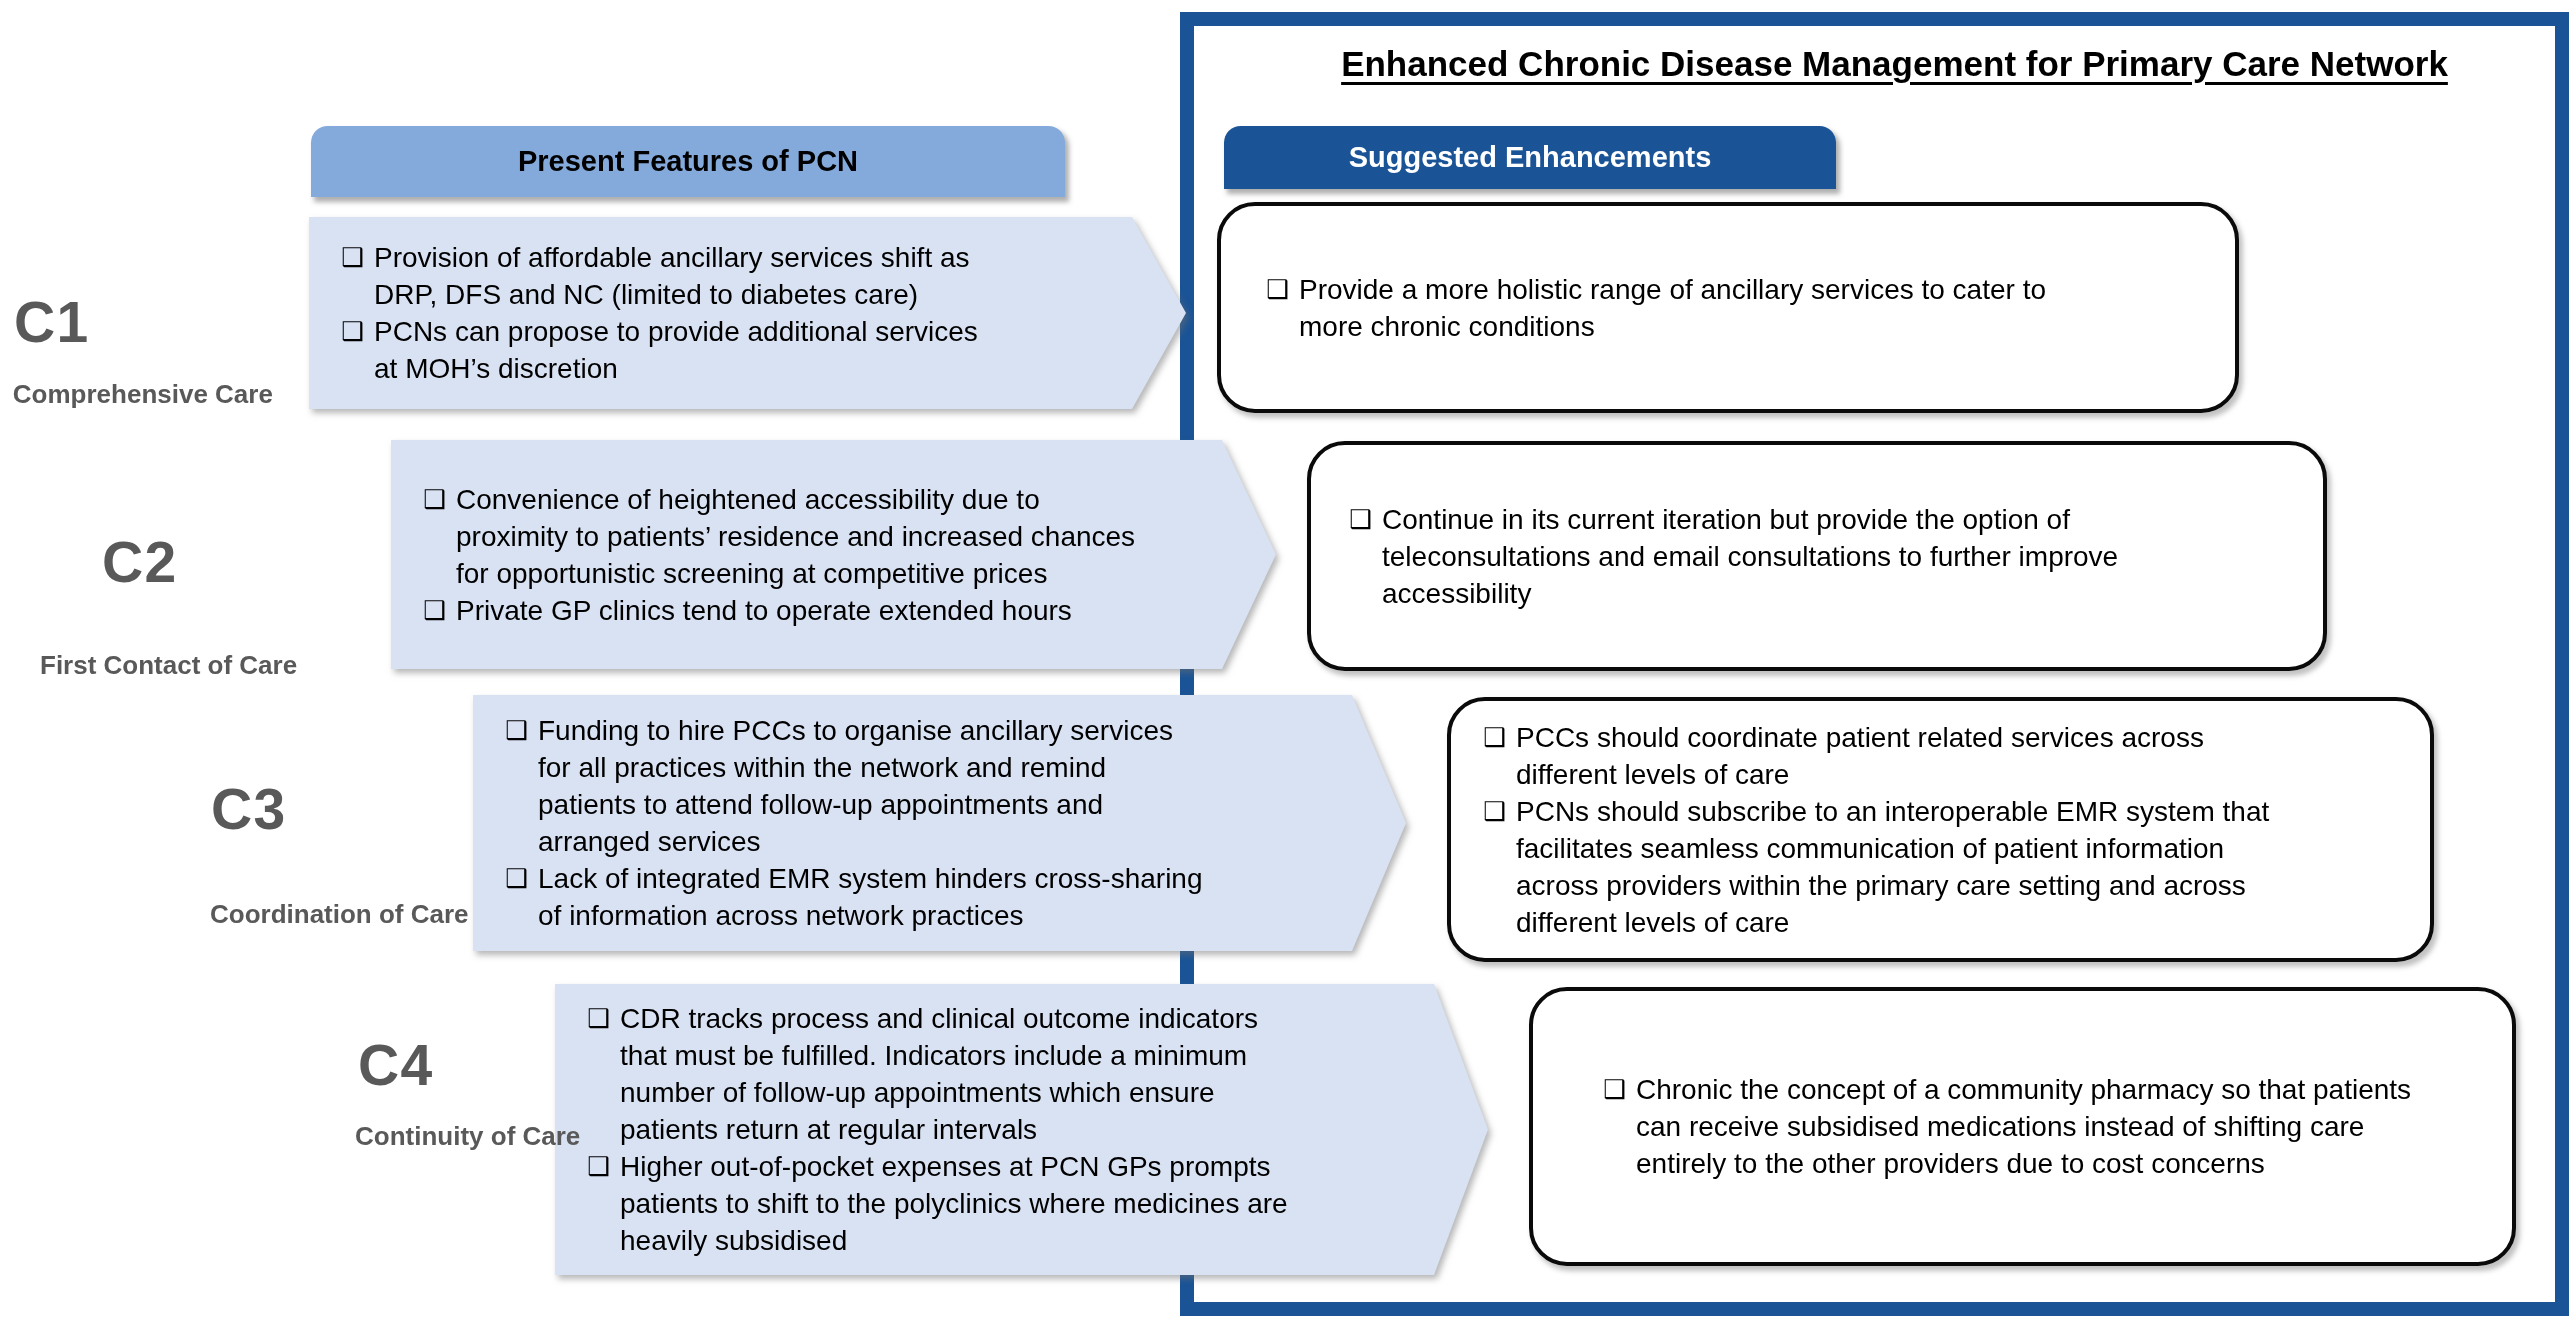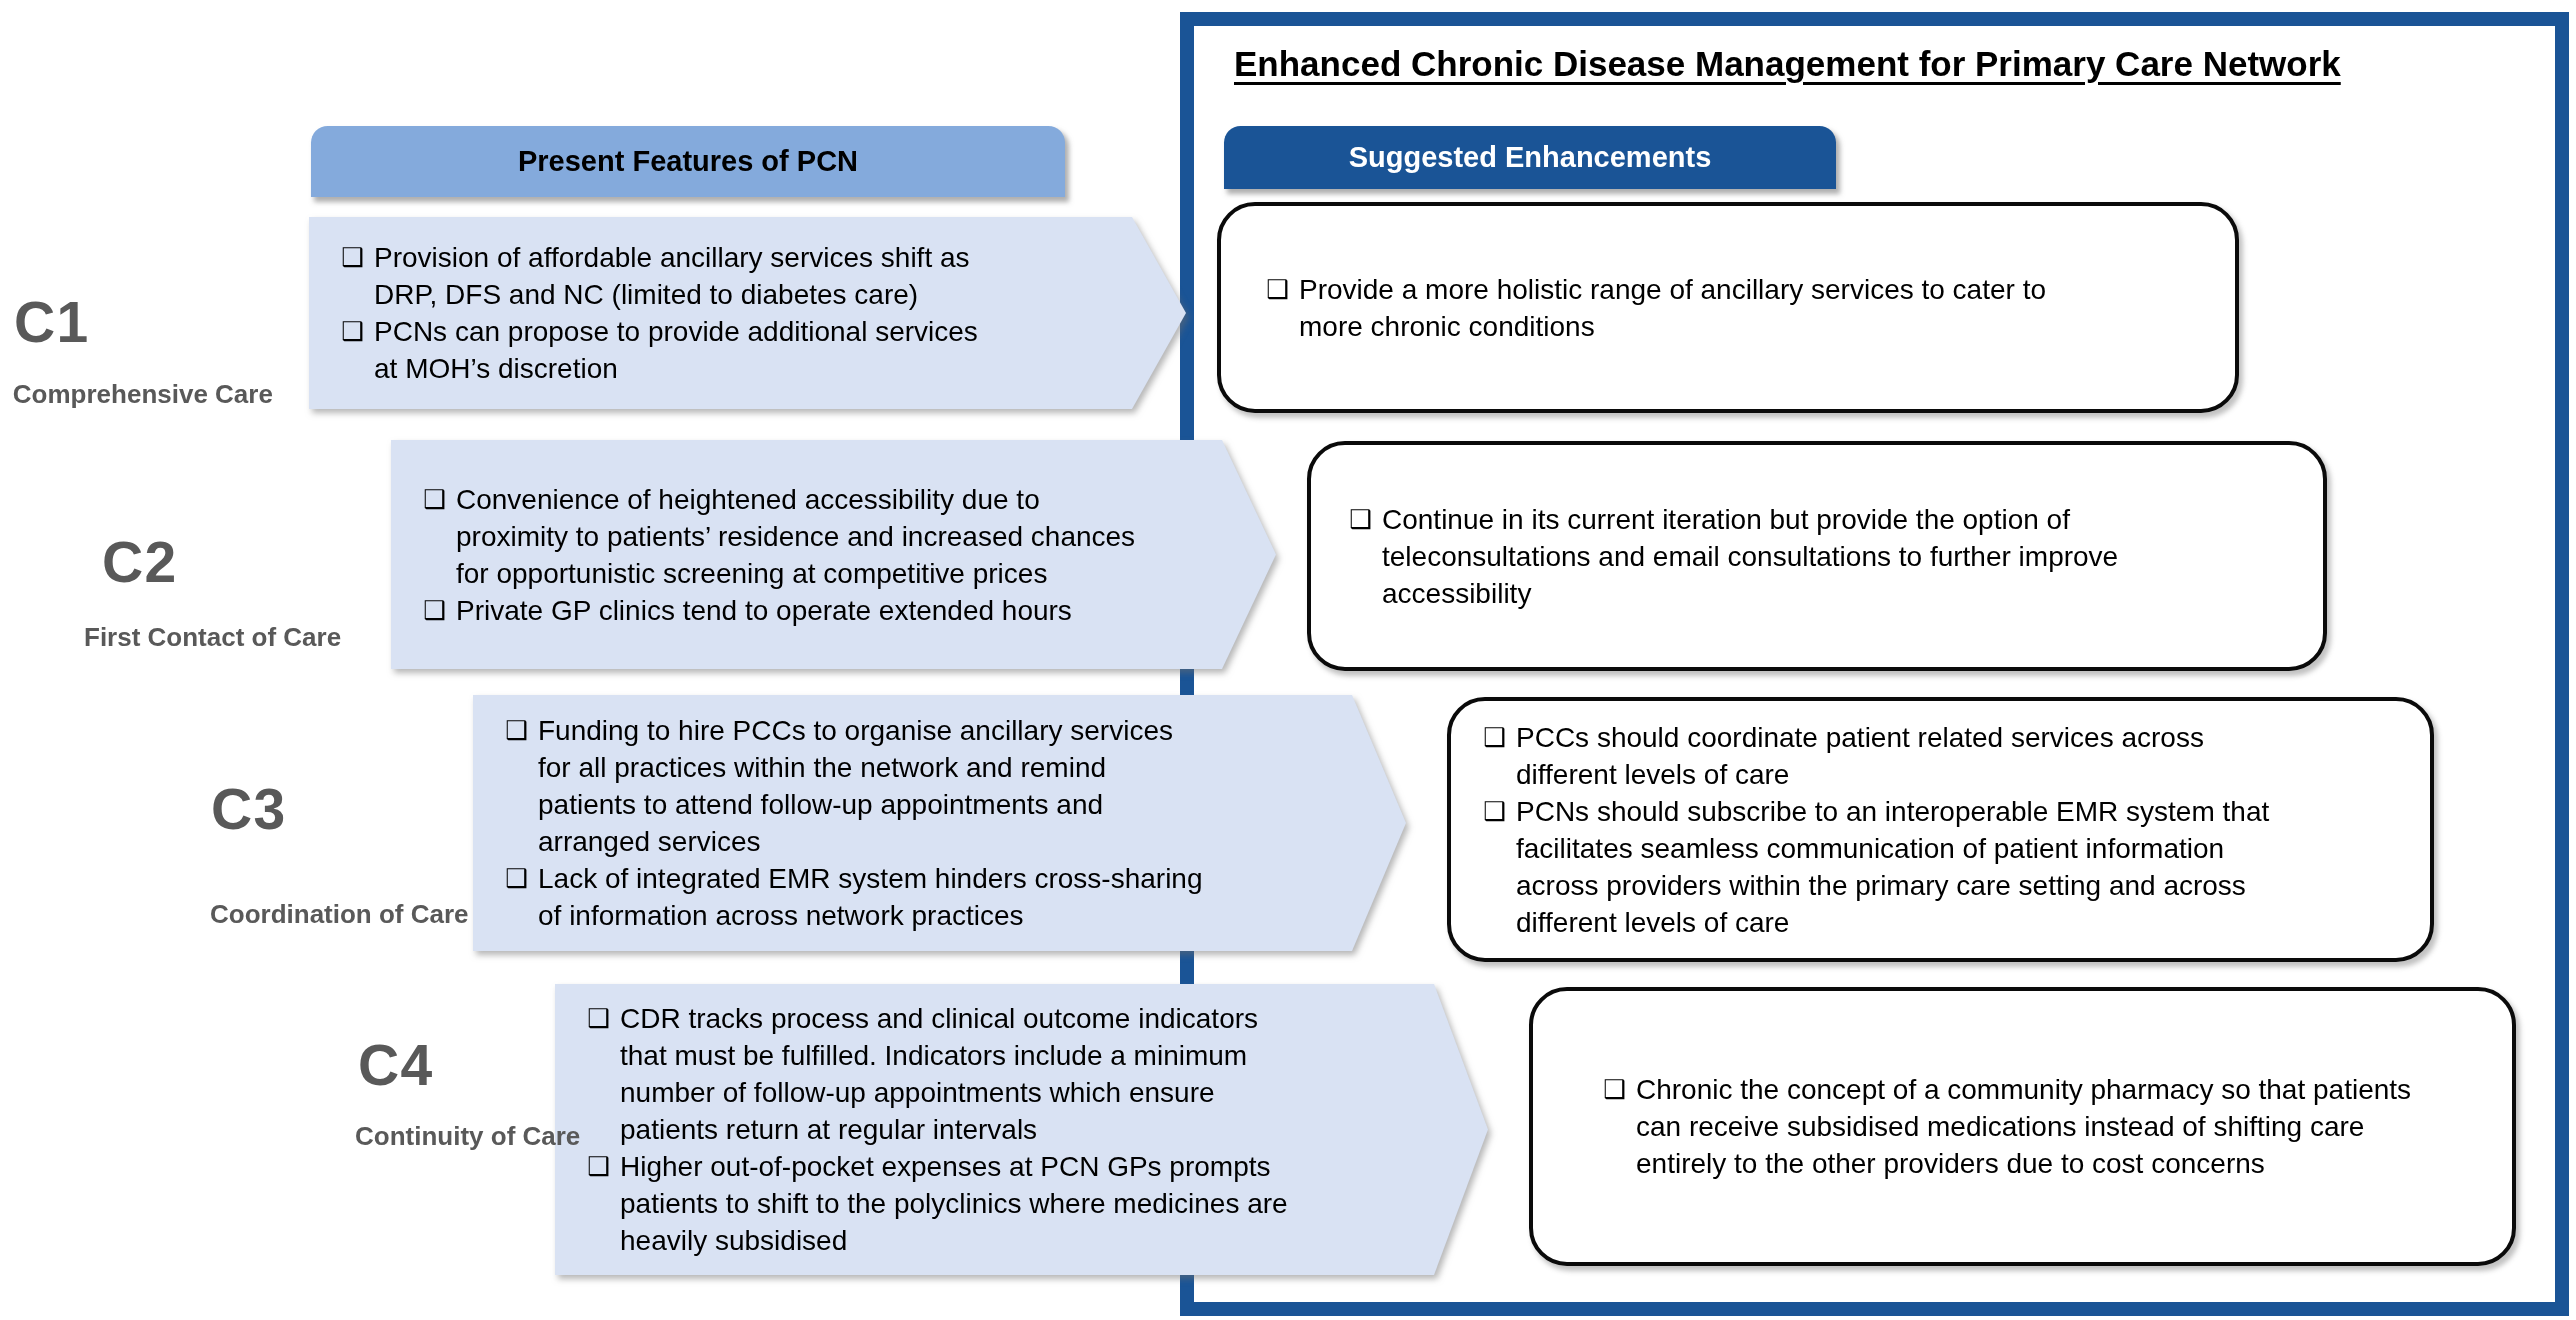--- a/index.html
+++ b/index.html
@@ -10,21 +10,21 @@
     --box-border:#0A0A0A;
   }
   *{margin:0;padding:0;box-sizing:border-box;}
   html,body{width:2576px;height:1321px;background:#ffffff;overflow:hidden;
     font-family:"Liberation Sans","DejaVu Sans",sans-serif;}
   .abs{position:absolute;}
 
   
   .panel{left:1180px;top:11.5px;width:1389px;height:1304px;
     border:14px solid var(--panel-blue);background:#ffffff;z-index:1;}
-  .title{position:absolute;left:0;right:0;top:18px;text-align:left;
+  .title{position:absolute;left:0;right:0;top:18px;text-align:center;
     font-size:35px;font-weight:bold;color:#000;
     text-decoration:underline;text-decoration-thickness:3.2px;text-underline-offset:6.4px;padding-left:40px;}
 
   
   .col-header{z-index:3;display:flex;align-items:center;justify-content:center;
     font-size:29px;font-weight:bold;border-radius:16.6px 16.6px 0 0;
     box-shadow:3.8px 4.5px 5.1px rgba(110,110,110,.55);}
   .hdr-present{left:311px;top:126px;width:754px;height:71px;
     background:var(--header-light-blue);color:#000;}
   .hdr-suggested{left:1224px;top:126px;width:612px;height:63px;
@@ -61,21 +61,21 @@
   .b1 ul{margin-left:45px;width:813px;}
   .b2 ul{margin-left:38px;width:832px;}
   .b3 ul{margin-left:32px;width:810px;}
   .b4 ul{margin-left:70px;width:832px;}
 
   
   .clabel{z-index:5;color:var(--label-gray);font-weight:bold;}
   .c-big{font-size:57px;line-height:1;letter-spacing:1.3px;}
   .c-sub{font-size:26px;line-height:1.1;}
   .L1b{left:14px;top:294px;} .L1s{left:12.8px;top:380px;}
-  .L2b{left:102px;top:534px;} .L2s{left:40px;top:623px;margin-left:44px;}
+  .L2b{left:102px;top:534px;} .L2s{left:40px;top:651px;}
   .L3b{left:211px;top:781px;} .L3s{left:210px;top:900px;}
   .L4b{left:358px;top:1037px;} .L4s{left:355px;top:1122px;}
 </style>
 </head>
 <body>
 
 <div class="abs panel">
   <div class="title">Enhanced Chronic Disease Management for Primary Care Network</div>
 </div>
 

